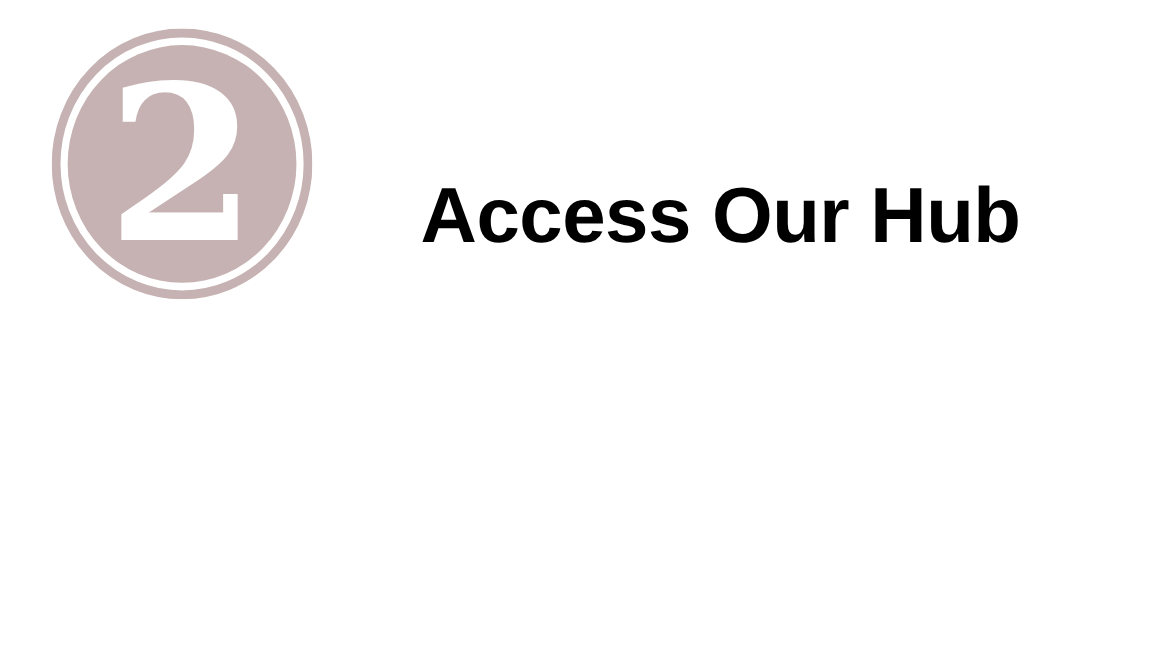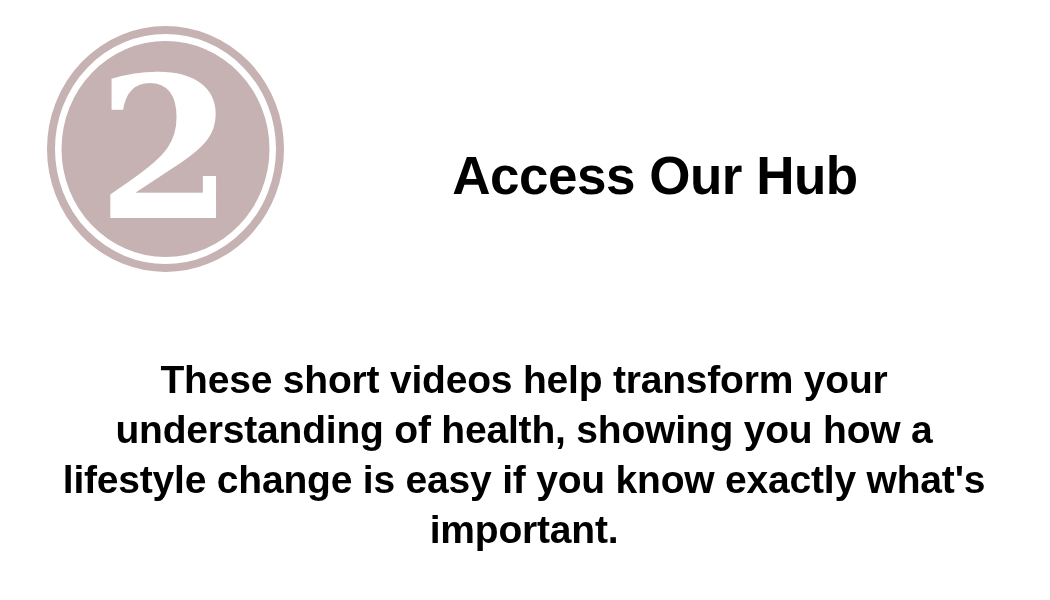--- a/index.html
+++ b/index.html
@@ -42,21 +42,21 @@
 
   
   #slide-title {
     position: absolute;
     left: 330px;
     top: 112px;
     width: 650px;
     text-align: center;
     font-family: "Liberation Sans", sans-serif;
     font-weight: 700;
-    font-size: 53px;
+    font-size: 71px;
     line-height: 1.05;
     letter-spacing: -0.5px;
     color: #000000;
     white-space: nowrap;
   }
 
   
   #slide-body {
     position: absolute;
     left: 44px;
@@ -82,15 +82,14 @@
       <ellipse cx="118.5" cy="123" rx="114.5" ry="119" fill="none" stroke="#c6b2b2" stroke-width="8"></ellipse>
 
       <ellipse cx="118.5" cy="123" rx="104" ry="108" fill="#c6b2b2"></ellipse>
 
       <text class="badge-numeral" x="118.5" y="192" text-anchor="middle">2</text>
     </svg>
   </div>
 
   <h1 id="slide-title">Access Our Hub</h1>
 
-  <p id="slide-body">These short videos help transform your understanding of health, showing you how a lifestyle change is easy if you know exactly what's important.</p>
 
 </div>
 
 </body></html>

